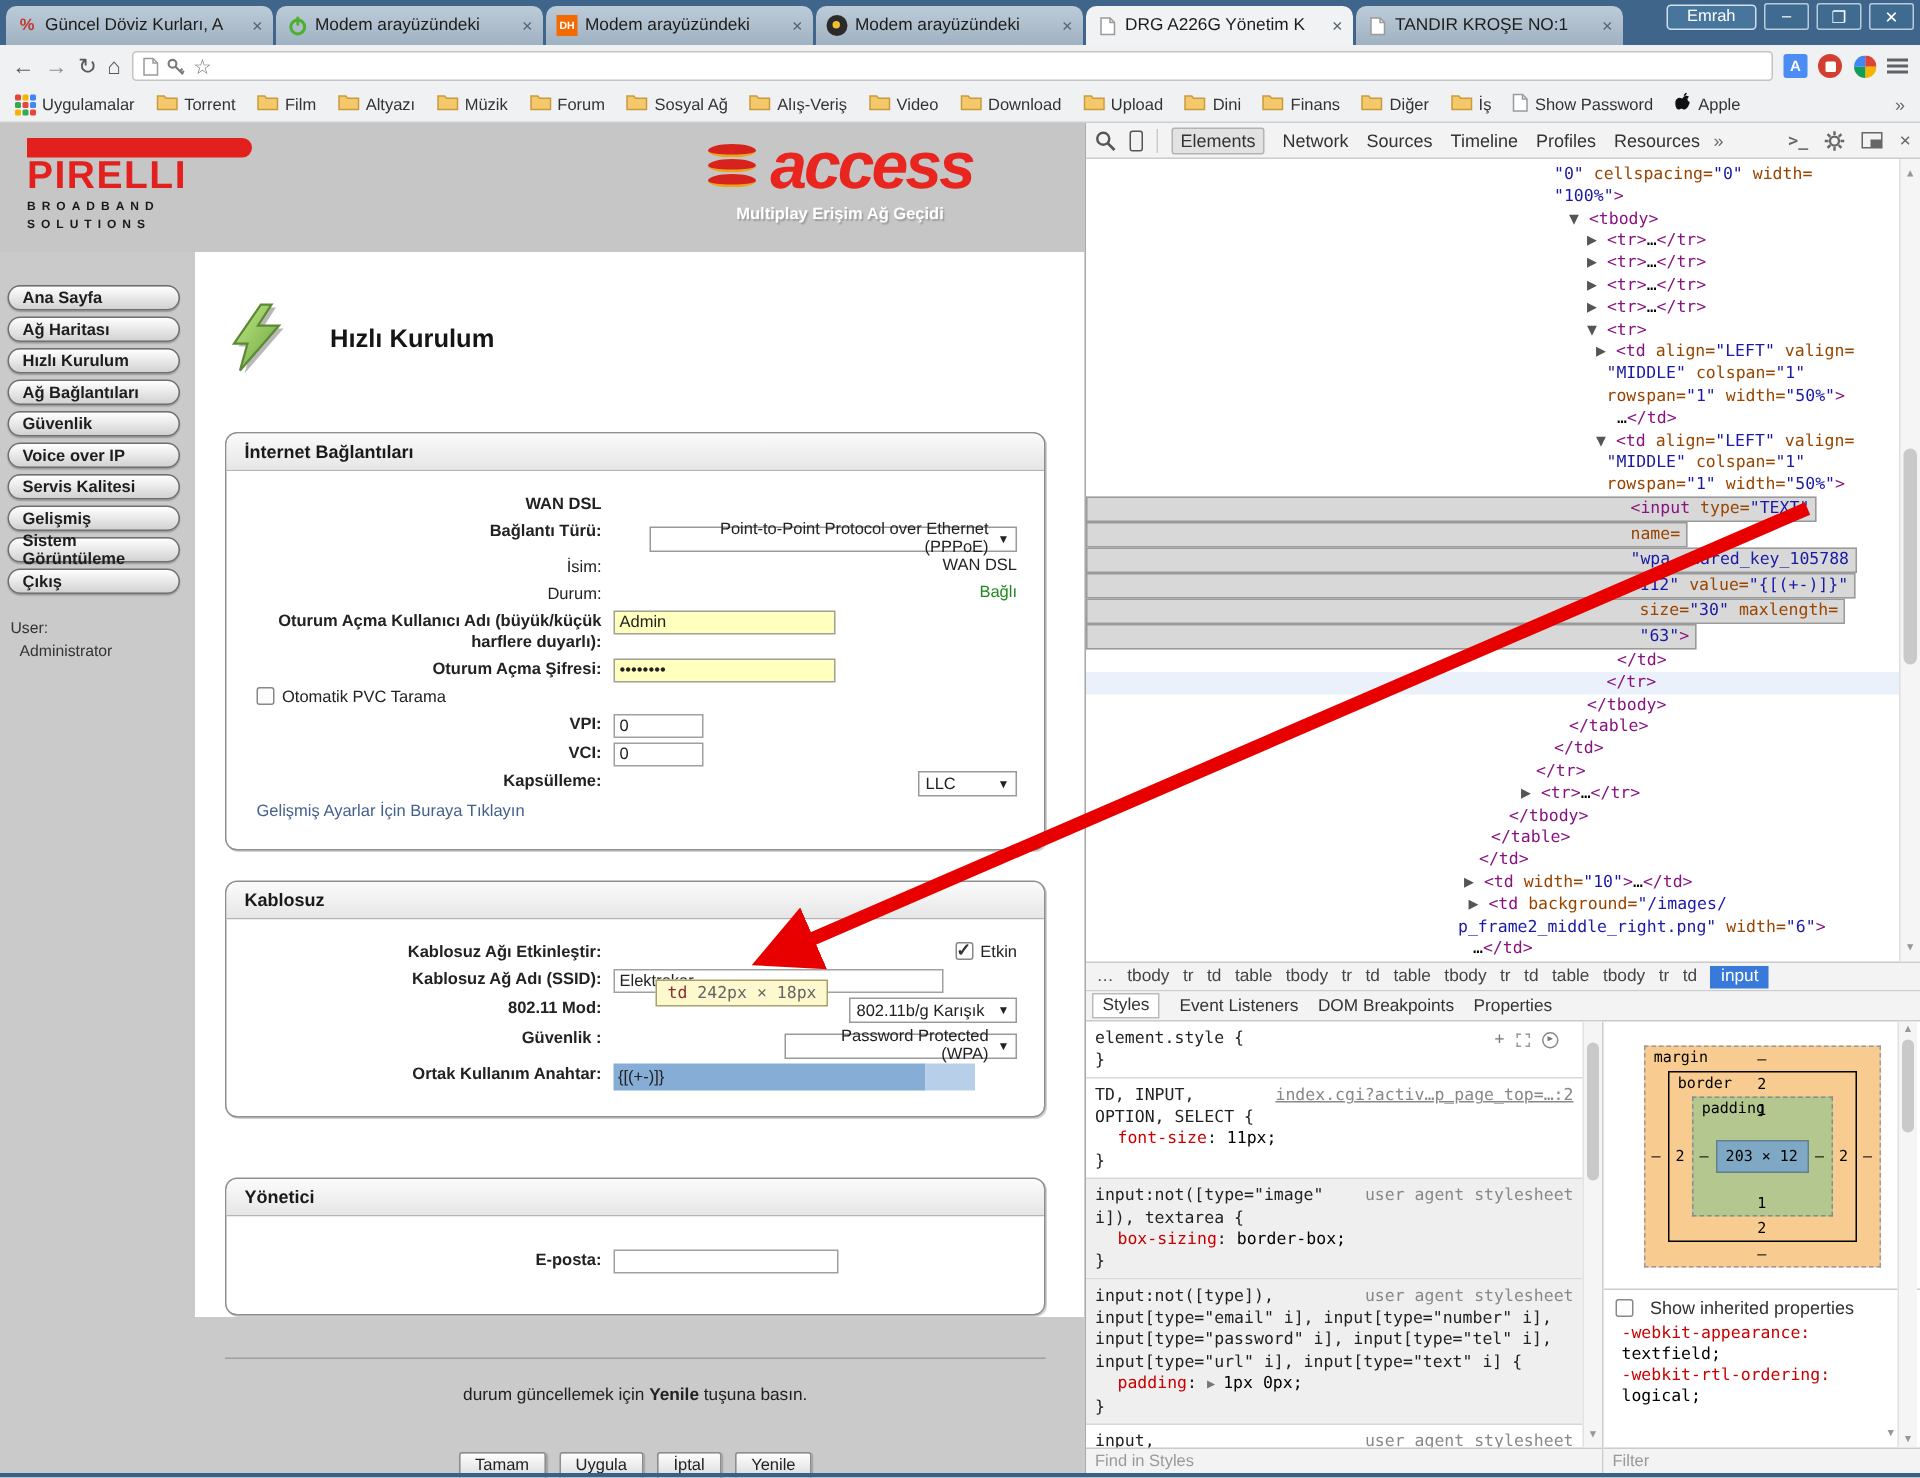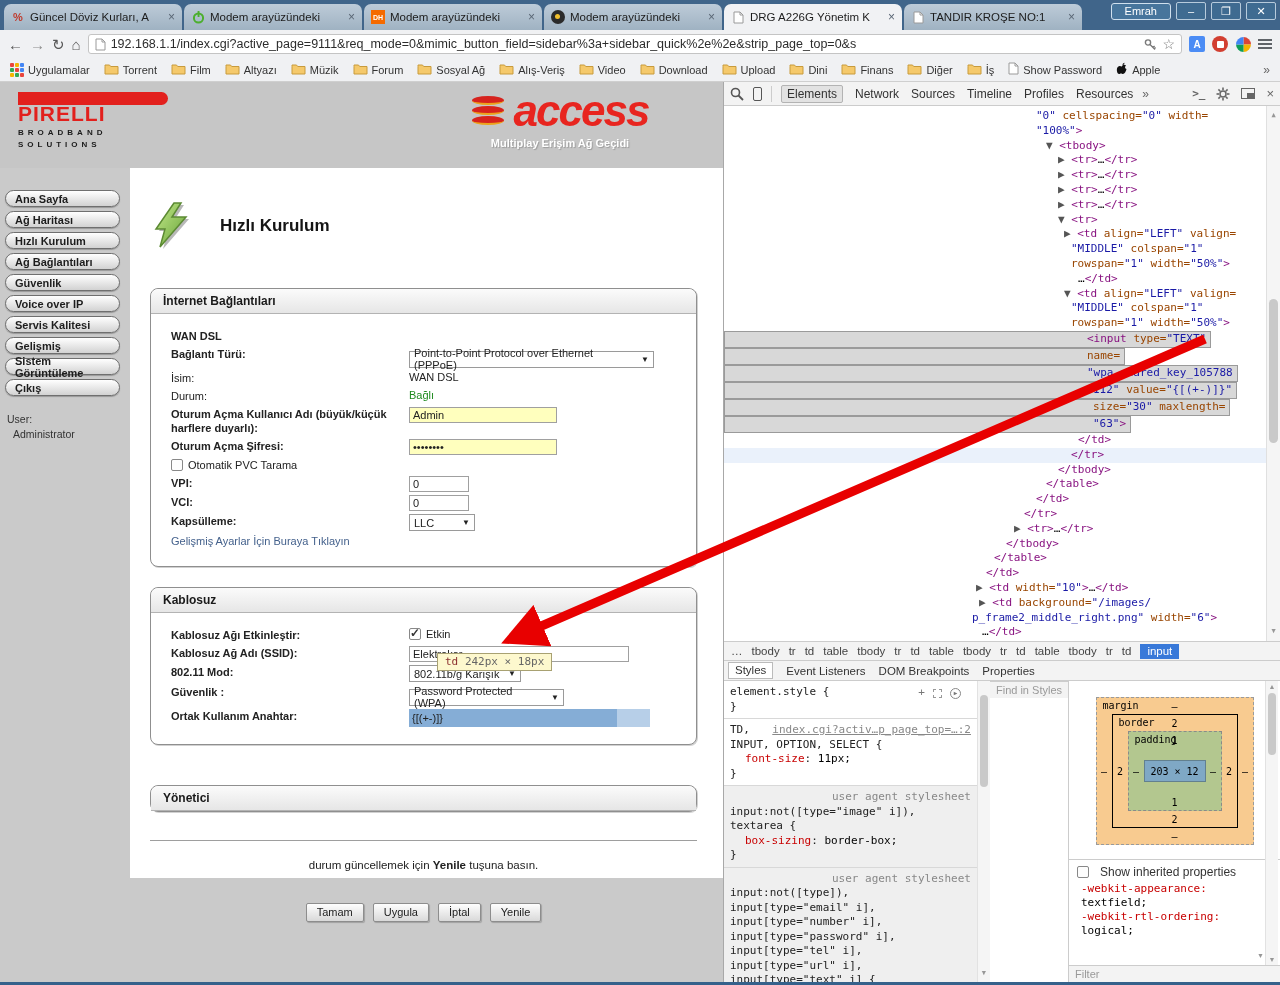--- a/index.html
+++ b/index.html
@@ -47,21 +47,21 @@
   .bm-chevron { margin-left:auto; color:#666; font-size:12px; }
 
   
   .content { display:flex; height:900px; position:relative; }
 
   
   .page { width:723px; flex-shrink:0; background:#cacaca; position:relative; }
   .page-header { height:86px; background:#c6c6c6; position:relative; }
   .pirelli { position:absolute; left:18px; top:10px; }
   .p-bar { width:150px; height:13px; background:#e2201d; border-radius:0 8px 8px 0; }
-  .p-word { font-size:21px; font-weight:bold; letter-spacing:1px; color:#e2201d; line-height:1; margin-top:-2px; }
+  .p-word { font-size:26px; font-weight:bold; letter-spacing:1px; color:#e2201d; line-height:1; margin-top:-2px; }
   .p-sub { font-size:8px; font-weight:bold; letter-spacing:4px; color:#1a1a1a; line-height:1.5; margin-top:3px; }
   .access { position:absolute; right:18px; top:8px; width:290px; text-align:center; }
   .a-row { display:flex; align-items:center; justify-content:center; gap:10px; }
   .discs { display:flex; flex-direction:column; gap:1px; }
   .discs i { width:32px; height:9px; background:#d6231e; border-radius:50%; border-bottom:2px solid #eda31c; }
   .a-word { font-size:44px; font-weight:bold; font-style:italic; color:#e8251f; letter-spacing:-2px; line-height:0.95; }
   .a-tag { color:#fff; font-weight:bold; font-size:11px; margin-top:5px; text-shadow:1px 1px 1px #9a9a9a; }
 
   .page-body { display:flex; height:710px; }
   .sidebar { width:130px; padding-top:22px; flex-shrink:0; }
@@ -72,21 +72,21 @@
   .sb-user div:last-child { padding-left:6px; }
 
   .main { flex:1; background:#fff; padding:30px 26px 0 20px; position:relative; }
   .h1row { display:flex; align-items:center; gap:28px; margin:4px 0 38px 2px; }
   .h1 { font-size:17px; font-weight:bold; color:#151515; }
 
   .fieldset { border:1px solid #8f8f8f; border-radius:8px; box-shadow:1px 1px 0 rgba(0,0,0,.18); margin-bottom:20px; background:#fff; }
   .fs-head { background:linear-gradient(#fbfbfb,#e6e6e6); border-bottom:1px solid #b3b3b3; border-radius:8px 8px 0 0;
              padding:5px 12px; font-weight:bold; font-size:12px; color:#1a1a1a; }
   .fs-body { padding:15px 18px 14px 20px; font-size:11px; color:#222; }
-  .frow { display:flex; margin-bottom:3px; min-height:15px; align-items:flex-start; }
+  .frow { display:flex; margin-bottom:3px; min-height:15px; align-items:flex-start;text-align:right; }
   .flabel { width:238px; flex-shrink:0; font-weight:bold; color:#222; line-height:1.35; padding-right:8px; }
   .flabel.normal { font-weight:normal; }
   .fval { flex:1; }
   .sel { border:1px solid #9a9a9a; background:#fff; height:17px; display:inline-flex; align-items:center;
          justify-content:space-between; padding:0 4px; font-size:11px; color:#222; }
   .sel .car { font-size:8px; color:#222; margin-left:6px; }
   .inp { border:1px solid #a0a0a0; background:#fff; height:16px; font-size:11px; color:#222;
          display:flex; align-items:center; padding:0 3px; }
   .inp.yellow { background:#ffffbe; }
   .status-ok { color:#1e8a1e; }
@@ -130,21 +130,21 @@
   .dt-crumbs { height:19px; background:#f3f3f3; border-top:1px solid #ccc; display:flex; align-items:center;
                padding:0 7px; gap:9px; font-size:11.5px; color:#444; flex-shrink:0; overflow:hidden; }
   .crumb.selc { background:#3879d9; color:#fff; padding:1px 7px 2px; }
 
   .dt-panes { height:322px; display:flex; flex-direction:column; flex-shrink:0; border-top:1px solid #ccc; }
   .pane-tabs { height:20px; background:#f3f3f3; border-bottom:1px solid #ccc; display:flex; align-items:center;
                padding:0 4px; gap:13px; font-size:11.5px; color:#333; flex-shrink:0; }
   .ptab.act { background:#fff; border:1px solid #bbb; padding:1px 6px 2px; }
   .pane-body { flex:1; display:flex; overflow:hidden; }
 
-  .styles-pane { width:345px; border-right:1px solid #ccc; display:flex; flex-direction:row; flex-shrink:0; }
+  .styles-pane { width:345px; border-right:1px solid #ccc; display:flex; flex-direction:column; flex-shrink:0; }
   .styles-scroll { flex:1; overflow:hidden; font-family:"DejaVu Sans Mono",monospace; font-size:11px;
                    line-height:14.5px; position:relative; padding-right:13px; }
   .sec { border-bottom:1px solid #d8d8d8; padding:4px 6px; position:relative; color:#222; }
   .sec.gray { background:#efefef; }
   .origin { float:right; color:#888; margin-left:6px; }
   .origin.olink { text-decoration:underline; }
   .prop { padding-left:15px; }
   .pname { color:#c80000; } .pval { color:#000; }
   .parrow { color:#777; font-size:9px; }
   .es-icons { position:absolute; right:16px; top:5px; display:flex; gap:8px; color:#777; align-items:center; }
@@ -242,21 +242,20 @@
 <div class="toolbar">
   <span class="navg">←</span>
   <span class="navg fwd">→</span>
   <span class="navg">↻</span>
   <span class="navg">⌂</span>
   <div class="addressbar">
     <svg width="11" height="13">
         <path d="M1 1 h6 l3 3 v8 H1 Z" fill="#fff" stroke="#9a9a9a"></path>
         <path d="M7 1 v3 h3" fill="none" stroke="#9a9a9a"></path>
       </svg>
-    <span class="url">192.168.1.1/index.cgi?active_page=9111&amp;req_mode=0&amp;mimic_button_field=sidebar%3a+sidebar_quick%2e%2e&amp;strip_page_top=0&amp;s</span>
     <svg width="13" height="13">
         <circle cx="4" cy="4.5" r="2.6" fill="none" stroke="#7a7a7a" stroke-width="1.4"></circle>
         <path d="M6 6.5 L11 11.5 M9 9.5 l1.6-1.6 M10.2 10.8 l1.4-1.4" stroke="#7a7a7a" stroke-width="1.4" fill="none"></path>
       </svg>
     <span class="star">☆</span>
   </div>
   <span class="ext ext-translate">A</span>
   <span class="ext ext-stop">
       <i></i>
     </span>
@@ -539,20 +538,28 @@
                     <div class="hl-wrap">
                       <div class="hl-main">{[(+-)]}</div>
                       <div class="hl-ext"></div>
                     </div>
                   </div>
                 </div>
               </div>
             </div>
             <div class="fieldset">
               <div class="fs-head">Yönetici</div>
+              <div class="fs-body" style="padding: 22px 18px 24px 20px;">
+                <div class="frow">
+                  <div class="flabel">E-posta:</div>
+                  <div class="fval">
+                    <span class="inp" style="width: 150px;"></span>
+                  </div>
+                </div>
+              </div>
             </div>
           </div>
         <hr class="sep">
         <div class="note"><span>durum güncellemek için </span><b>Yenile</b><span> tuşuna basın.</span></div>
         <div class="btnrow" id="form-buttons">
             <button class="btn">Tamam</button>
             <button class="btn">Uygula</button>
             <button class="btn">İptal</button>
             <button class="btn">Yenile</button>
           </div>

